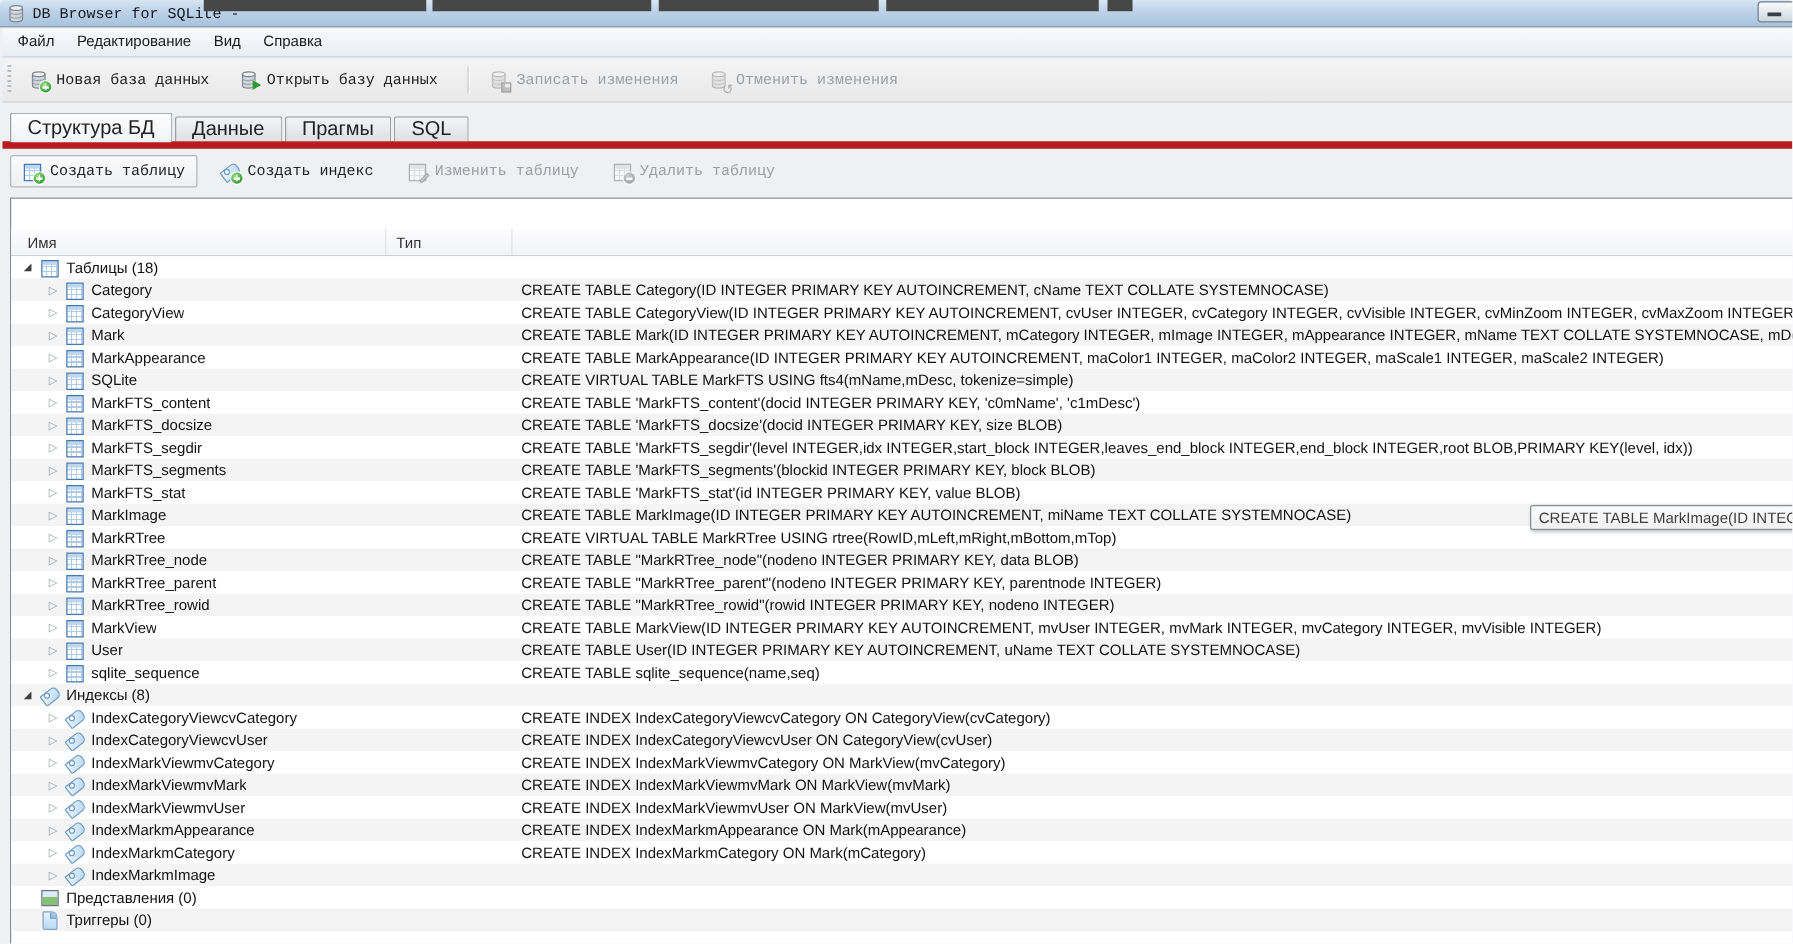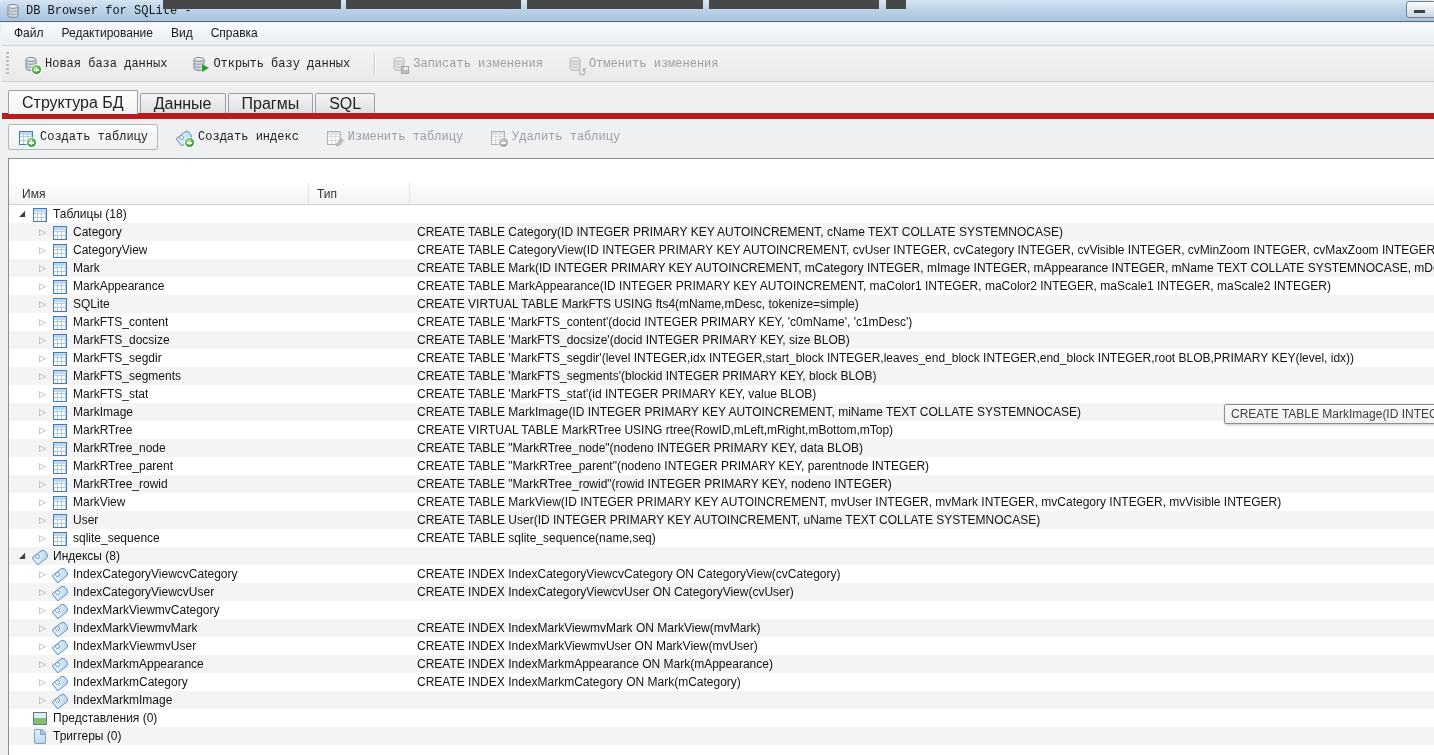--- a/index.html
+++ b/index.html
@@ -420,20 +420,21 @@
             </span>
             <span class="name">IndexCategoryViewcvUser</span>
             <span class="schema">CREATE INDEX IndexCategoryViewcvUser ON CategoryView(cvUser)</span>
           </div>
           <div class="row l1">
             <span class="arrow collapsed">▷</span>
             <span class="rowicon">
               <span class="ic-tag"></span>
             </span>
             <span class="name">IndexMarkViewmvCategory</span>
+            <span class="schema">CREATE INDEX IndexMarkViewmvCategory ON MarkView(mvCategory)</span>
           </div>
           <div class="row l1 alt">
             <span class="arrow collapsed">▷</span>
             <span class="rowicon">
               <span class="ic-tag"></span>
             </span>
             <span class="name">IndexMarkViewmvMark</span>
             <span class="schema">CREATE INDEX IndexMarkViewmvMark ON MarkView(mvMark)</span>
           </div>
           <div class="row l1">

